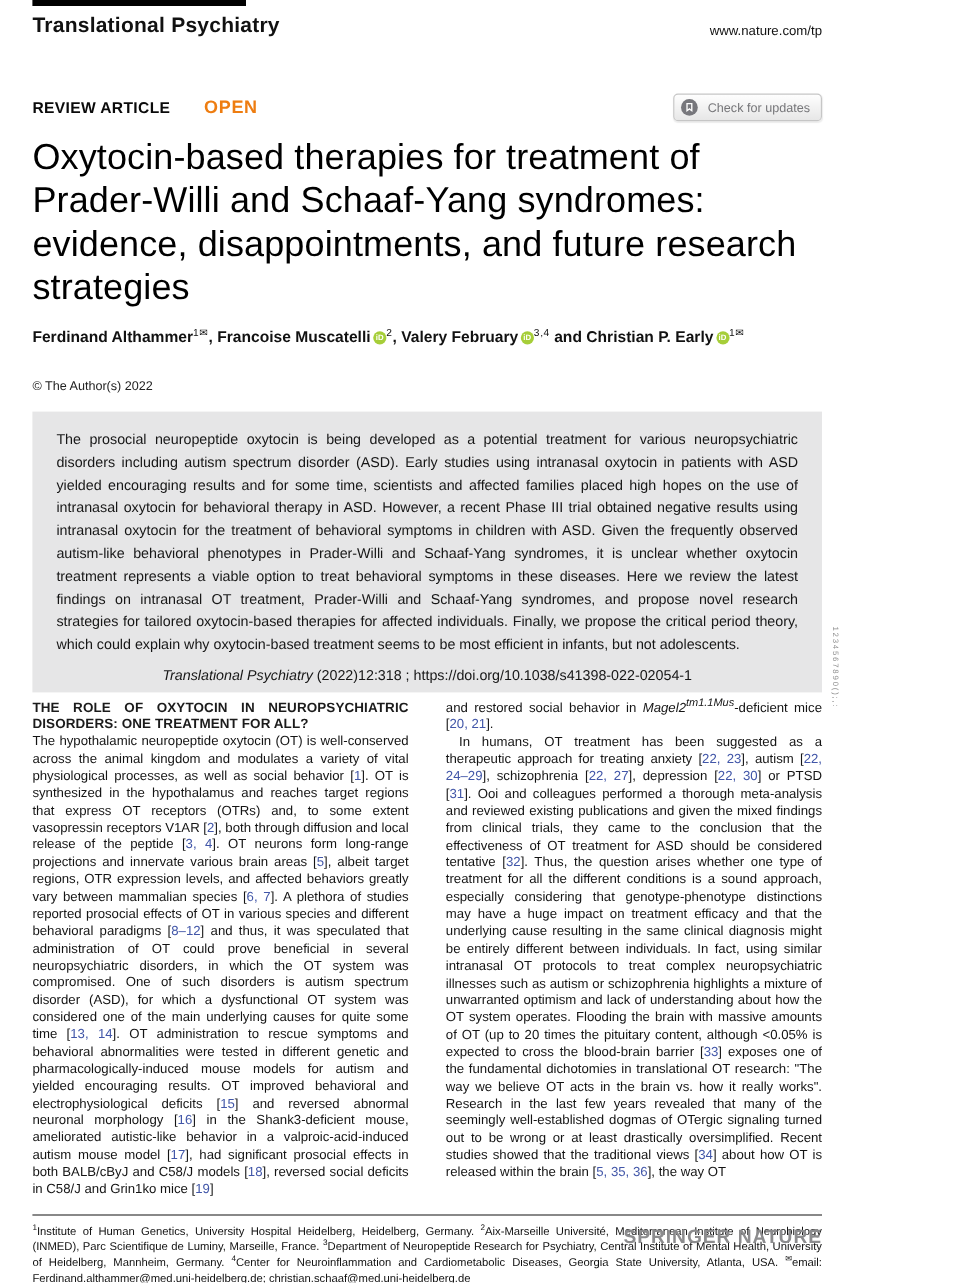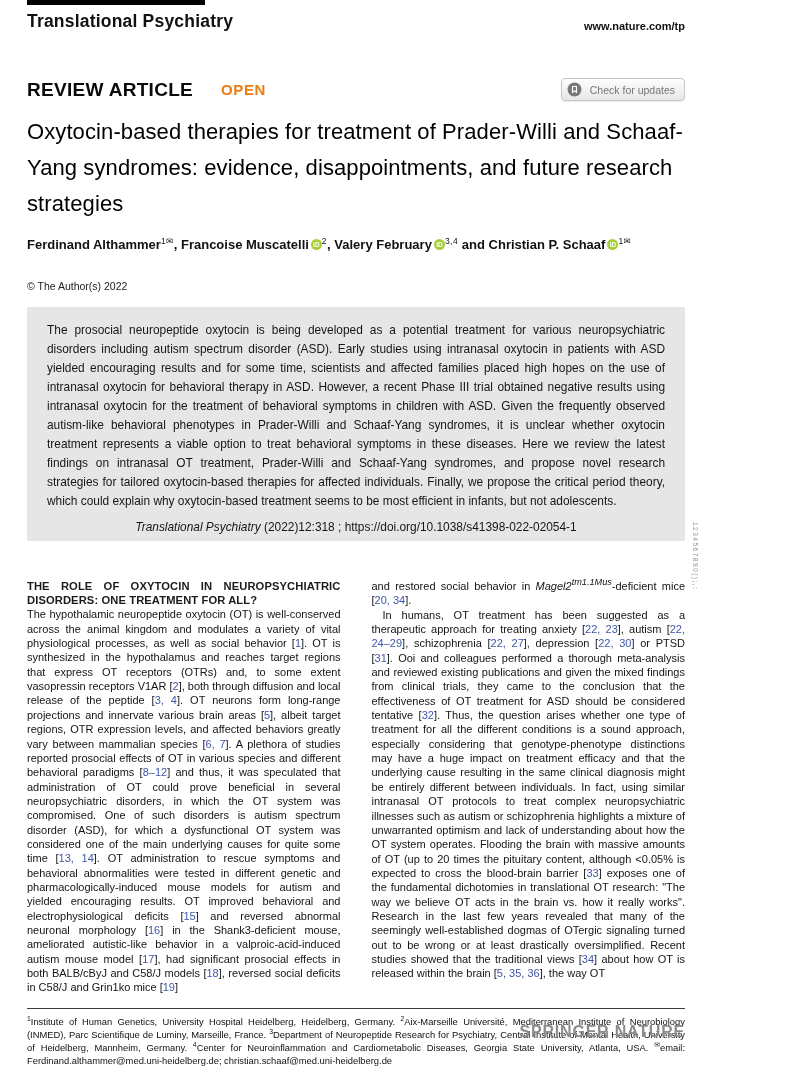--- a/index.html
+++ b/index.html
@@ -4,46 +4,46 @@
 <style>
   html,body{margin:0;padding:0;background:#ffffff;}
   .page{
     position:relative;width:708px;height:1069px;background:#fff;
     font-family:"Liberation Sans",sans-serif;color:#1c1c1c;
     box-sizing:border-box;padding:0 23px 0 27px;overflow:hidden;
   }
   .top-rule{position:absolute;top:0;left:27px;width:178px;height:5px;background:#000;}
   .header{display:flex;justify-content:space-between;align-items:flex-end;padding-top:11px;}
   .journal-name{font-size:17.5px;font-weight:600;letter-spacing:.2px;color:#111;}
-  .site-url{font-size:11px;font-weight:700;color:#111;margin-left:16px;}
+  .site-url{font-size:11px;font-weight:400;color:#111;margin-left:16px;}
   .masthead{display:flex;align-items:center;margin-top:46px;}
-  .article-type{font-size:19px;font-weight:700;letter-spacing:.3px;color:#0a0a0a;}
+  .article-type{font-size:13px;font-weight:700;letter-spacing:.3px;color:#0a0a0a;}
   .open-label{font-size:15px;font-weight:700;color:#ee7d11;margin-left:28px;letter-spacing:.6px;text-align:right;}
   .check-badge{
     margin-left:auto;display:flex;align-items:center;gap:8px;
     border:1px solid #c6c6c6;border-radius:4px;
     background:linear-gradient(#fefefe,#e7e7e7);
     padding:3px 9px 3px 5px;font-size:10.5px;color:#767679;
     box-shadow:0 1px 1px rgba(0,0,0,.08);cursor:pointer;
   }
-  h1.title{font-size:22px;font-weight:400;line-height:36px;margin:13px 0 0 0;color:#000;max-width:765px;letter-spacing:.1px;}
+  h1.title{font-size:30px;font-weight:400;line-height:36px;margin:13px 0 0 0;color:#000;max-width:765px;letter-spacing:.1px;}
   .authors{margin-top:15px;font-size:13px;font-weight:700;color:#111;}
   .authors sup{font-size:8.5px;font-weight:400;letter-spacing:.5px;}
   .orcid{
     display:inline-block;width:11px;height:11px;line-height:11px;border-radius:50%;
     background:#a6ce39;color:#fff;font-size:6.5px;font-weight:700;text-align:center;
     vertical-align:2px;margin-left:2px;cursor:pointer;
   }
   .copyright{margin-top:28px;font-size:10.5px;color:#222;}
   .abstract{
     margin-top:15px;background:#e6e6e7;padding:14px 20px 4px 20px;
     font-size:11.9px;line-height:19px;text-align:justify;color:#161616;
   }
   .abstract .citation{margin-top:7px;text-align:center;font-size:11.9px;}
-  .columns{display:flex;gap:31px;margin-top:38px;}
+  .columns{display:flex;gap:31px;margin-top:6px;}
   .col{flex:1;font-size:11px;line-height:14.35px;text-align:justify;color:#141414;}
   .col h2{font-size:11.2px;line-height:14.2px;margin:0;font-weight:700;color:#1b1b1b;letter-spacing:.1px;}
   .col p{margin:0;}
   p.indent{text-indent:11px;}
   .cite{color:#4156a8;cursor:pointer;}
   .footnote-block{
     margin-top:13px;border-top:1px solid #3a3a3a;padding-top:6px;
     font-size:9.4px;line-height:13px;color:#101010;text-align:justify;
   }
   .footnote-block sup{font-size:6.8px;}
@@ -79,38 +79,38 @@
         <circle cx="10" cy="10" r="9.3" fill="#77777c"></circle>
         <path d="M6.6 5.2 h6.8 v10 l-3.4-2.7 -3.4 2.7 z" fill="#ffffff"></path>
         <path d="M8.1 6.6 h3.8 v5.6 l-1.9-1.5 -1.9 1.5 z" fill="#77777c"></path>
       </svg>
       <span>Check for updates</span>
     </span>
   </div>
 
   <h1 class="title">Oxytocin-based therapies for treatment of Prader-Willi and Schaaf-Yang syndromes: evidence, disappointments, and future research strategies</h1>
 
-  <div class="authors"><span><span>Ferdinand Althammer</span><sup>1✉</sup>, </span><span><span>Francoise Muscatelli</span><span class="orcid">iD</span><sup>2</sup>, </span><span><span>Valery February</span><span class="orcid">iD</span><sup>3,4</sup> and </span><span><span>Christian P. Schaaf</span><span class="orcid">iD</span><sup>1✉</sup></span></div>
+  <div class="authors"><span><span>Ferdinand Althammer</span><sup>1✉</sup>, </span><span><span>Francoise Muscatelli</span><span class="orcid">iD</span><sup>2</sup>, </span><span><span>Valery February</span><span class="orcid">iD</span><sup>3,4</sup> and </span><span><span>Christian P. Early</span><span class="orcid">iD</span><sup>1✉</sup></span></div>
 
   <div class="copyright">© The Author(s) 2022</div>
 
   <div class="abstract">
     <div>The prosocial neuropeptide oxytocin is being developed as a potential treatment for various neuropsychiatric disorders including autism spectrum disorder (ASD). Early studies using intranasal oxytocin in patients with ASD yielded encouraging results and for some time, scientists and affected families placed high hopes on the use of intranasal oxytocin for behavioral therapy in ASD. However, a recent Phase III trial obtained negative results using intranasal oxytocin for the treatment of behavioral symptoms in children with ASD. Given the frequently observed autism-like behavioral phenotypes in Prader-Willi and Schaaf-Yang syndromes, it is unclear whether oxytocin treatment represents a viable option to treat behavioral symptoms in these diseases. Here we review the latest findings on intranasal OT treatment, Prader-Willi and Schaaf-Yang syndromes, and propose novel research strategies for tailored oxytocin-based therapies for affected individuals. Finally, we propose the critical period theory, which could explain why oxytocin-based treatment seems to be most efficient in infants, but not adolescents.</div>
     <div class="citation">
       <i>Translational Psychiatry</i><span> (2022)12:318 ; https://doi.org/10.1038/s41398-022-02054-1</span>
     </div>
   </div>
 
   <div class="columns">
     <div class="col">
       <h2>THE ROLE OF OXYTOCIN IN NEUROPSYCHIATRIC DISORDERS: ONE TREATMENT FOR ALL?</h2>
       <p>The hypothalamic neuropeptide oxytocin (OT) is well-conserved across the animal kingdom and modulates a variety of vital physiological processes, as well as social behavior [<span class="cite">1</span>]. OT is synthesized in the hypothalamus and reaches target regions that express OT receptors (OTRs) and, to some extent vasopressin receptors V1AR [<span class="cite">2</span>], both through diffusion and local release of the peptide [<span class="cite">3, 4</span>]. OT neurons form long-range projections and innervate various brain areas [<span class="cite">5</span>], albeit target regions, OTR expression levels, and affected behaviors greatly vary between mammalian species [<span class="cite">6, 7</span>]. A plethora of studies reported prosocial effects of OT in various species and different behavioral paradigms [<span class="cite">8–12</span>] and thus, it was speculated that administration of OT could prove beneficial in several neuropsychiatric disorders, in which the OT system was compromised. One of such disorders is autism spectrum disorder (ASD), for which a dysfunctional OT system was considered one of the main underlying causes for quite some time [<span class="cite">13, 14</span>]. OT administration to rescue symptoms and behavioral abnormalities were tested in different genetic and pharmacologically-induced mouse models for autism and yielded encouraging results. OT improved behavioral and electrophysiological deficits [<span class="cite">15</span>] and reversed abnormal neuronal morphology [<span class="cite">16</span>] in the Shank3-deficient mouse, ameliorated autistic-like behavior in a valproic-acid-induced autism mouse model [<span class="cite">17</span>], had significant prosocial effects in both BALB/cByJ and C58/J models [<span class="cite">18</span>], reversed social deficits in C58/J and Grin1ko mice [<span class="cite">19</span>]</p>
     </div>
     <div class="col">
-      <p>and restored social behavior in <i>Magel2</i><sup><i>tm1.1Mus</i></sup>-deficient mice [<span class="cite">20, 34</span>].</p>
+      <p>and restored social behavior in <i>Magel2</i><sup><i>tm1.1Mus</i></sup>-deficient mice [<span class="cite">20, 21</span>].</p>
       <p class="indent">In humans, OT treatment has been suggested as a therapeutic approach for treating anxiety [<span class="cite">22, 23</span>], autism [<span class="cite">22, 24–29</span>], schizophrenia [<span class="cite">22, 27</span>], depression [<span class="cite">22, 30</span>] or PTSD [<span class="cite">31</span>]. Ooi and colleagues performed a thorough meta-analysis and reviewed existing publications and given the mixed findings from clinical trials, they came to the conclusion that the effectiveness of OT treatment for ASD should be considered tentative [<span class="cite">32</span>]. Thus, the question arises whether one type of treatment for all the different conditions is a sound approach, especially considering that genotype-phenotype distinctions may have a huge impact on treatment efficacy and that the underlying cause resulting in the same clinical diagnosis might be entirely different between individuals. In fact, using similar intranasal OT protocols to treat complex neuropsychiatric illnesses such as autism or schizophrenia highlights a mixture of unwarranted optimism and lack of understanding about how the OT system operates. Flooding the brain with massive amounts of OT (up to 20 times the pituitary content, although &lt;0.05% is expected to cross the blood-brain barrier [<span class="cite">33</span>] exposes one of the fundamental dichotomies in translational OT research: "The way we believe OT acts in the brain vs. how it really works". Research in the last few years revealed that many of the seemingly well-established dogmas of OTergic signaling turned out to be wrong or at least drastically oversimplified. Recent studies showed that the traditional views [<span class="cite">34</span>] about how OT is released within the brain [<span class="cite">5, 35, 36</span>], the way OT</p>
     </div>
   </div>
 
   <div class="footnote-block"><sup>1</sup>Institute of Human Genetics, University Hospital Heidelberg, Heidelberg, Germany. <sup>2</sup>Aix-Marseille Université, Mediterranean Institute of Neurobiology (INMED), Parc Scientifique de Luminy, Marseille, France. <sup>3</sup>Department of Neuropeptide Research for Psychiatry, Central Institute of Mental Health, University of Heidelberg, Mannheim, Germany. <sup>4</sup>Center for Neuroinflammation and Cardiometabolic Diseases, Georgia State University, Atlanta, USA. <sup>✉</sup>email: Ferdinand.althammer@med.uni-heidelberg.de; christian.schaaf@med.uni-heidelberg.de</div>
 
   <div class="dates">
     <div>
       <span class="d">Received: 14 April 2022</span>
       <span class="d">Revised: 23 August 2022</span>

